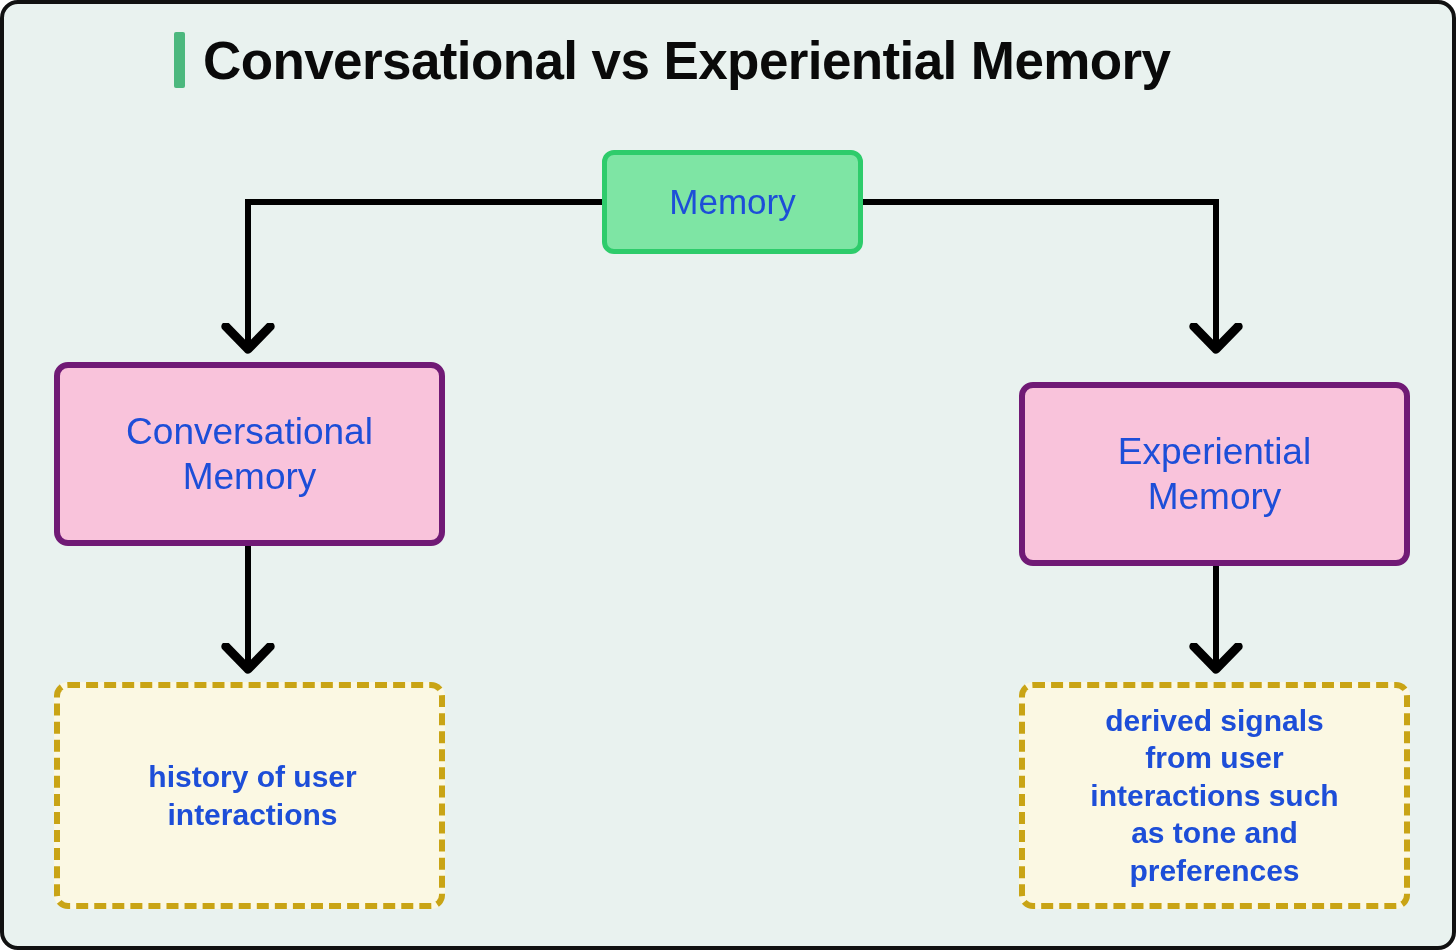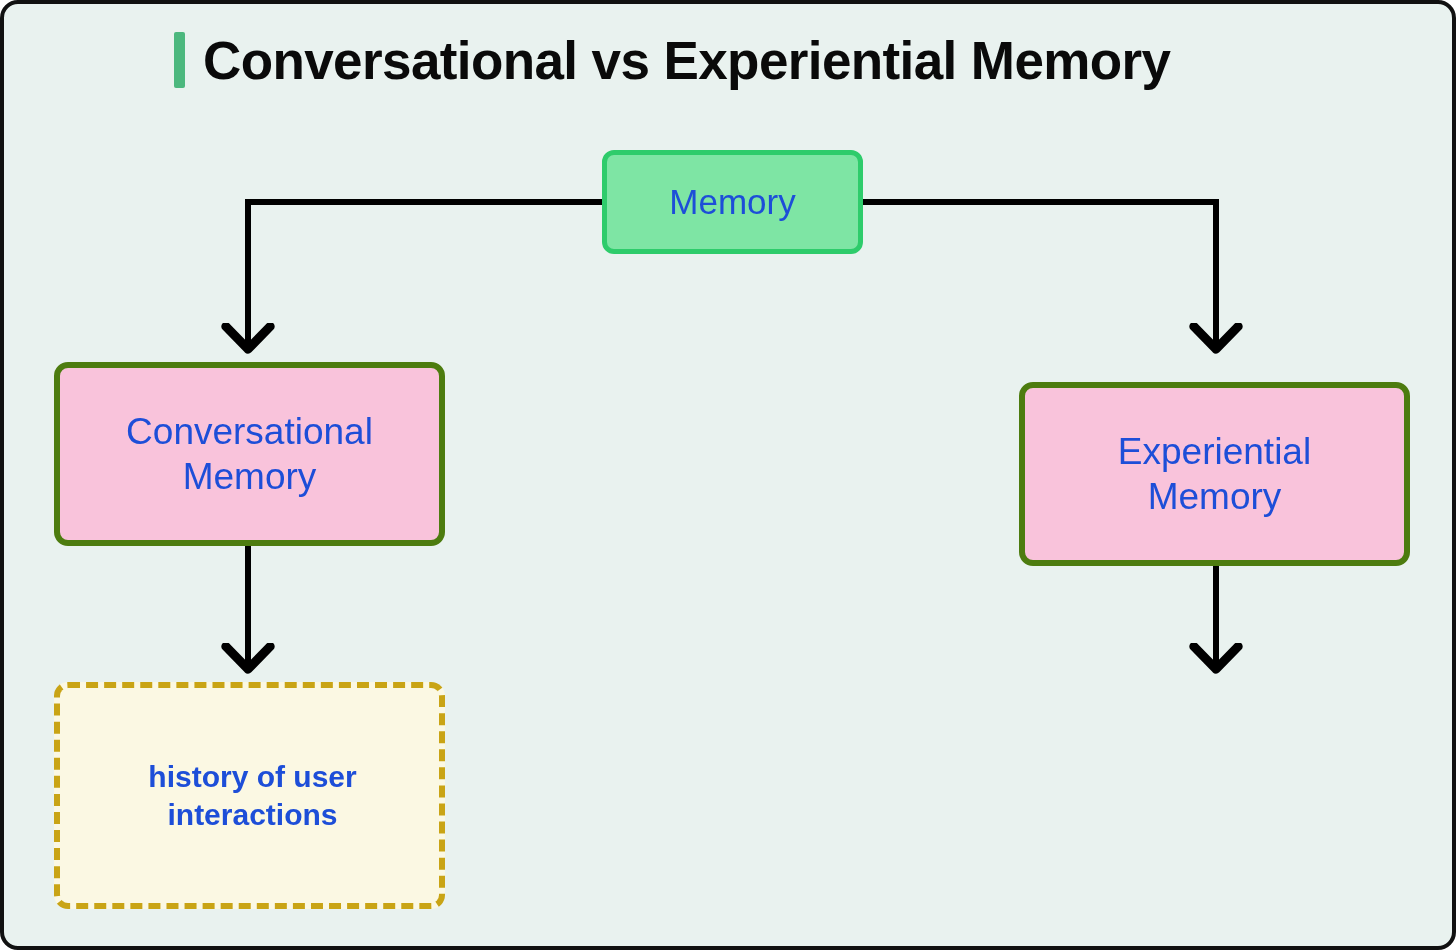--- a/index.html
+++ b/index.html
@@ -80,21 +80,21 @@
     border: 5px solid #2ecc6b;
     border-radius: 12px;
     font-size: 35px;
     line-height: 1.15;
   }
 
   .node-branch {
     width: 391px;
     height: 184px;
     background: #f9c3db;
-    border: 6px solid #4d7c0f;
+    border: 6px solid #701a75;
     border-radius: 14px;
     font-size: 37px;
     line-height: 1.22;
   }
   #node-conversational { left: 50px;   top: 358px; }
   #node-experiential   { left: 1015px; top: 378px; }
 
   .node-note {
     width: 391px;
     height: 227px;
@@ -160,14 +160,21 @@
   <div class="node node-branch" id="node-experiential">
     <span class="node-label">Experiential
 Memory</span>
   </div>
 
   <div class="node node-note" id="note-conversational">
     <span class="node-label">history of user
 interactions</span>
   </div>
 
+  <div class="node node-note" id="note-experiential">
+    <span class="node-label">derived signals
+from user
+interactions such
+as tone and
+preferences</span>
+  </div>
 
 </div>
 
 </body></html>

